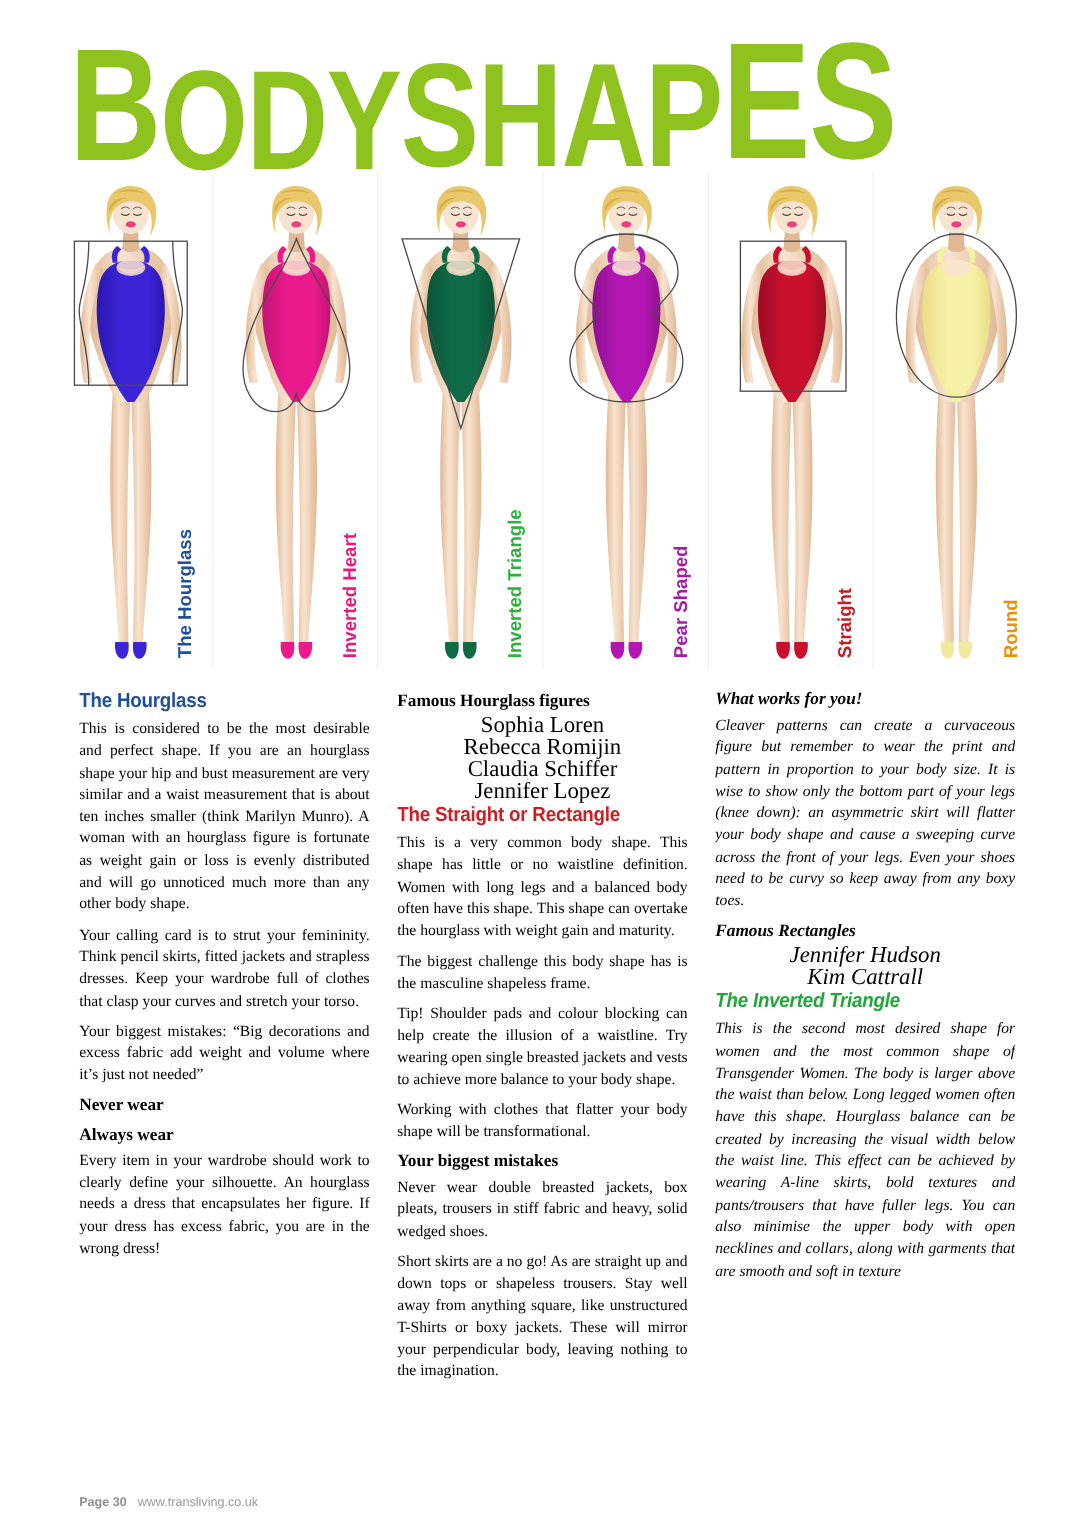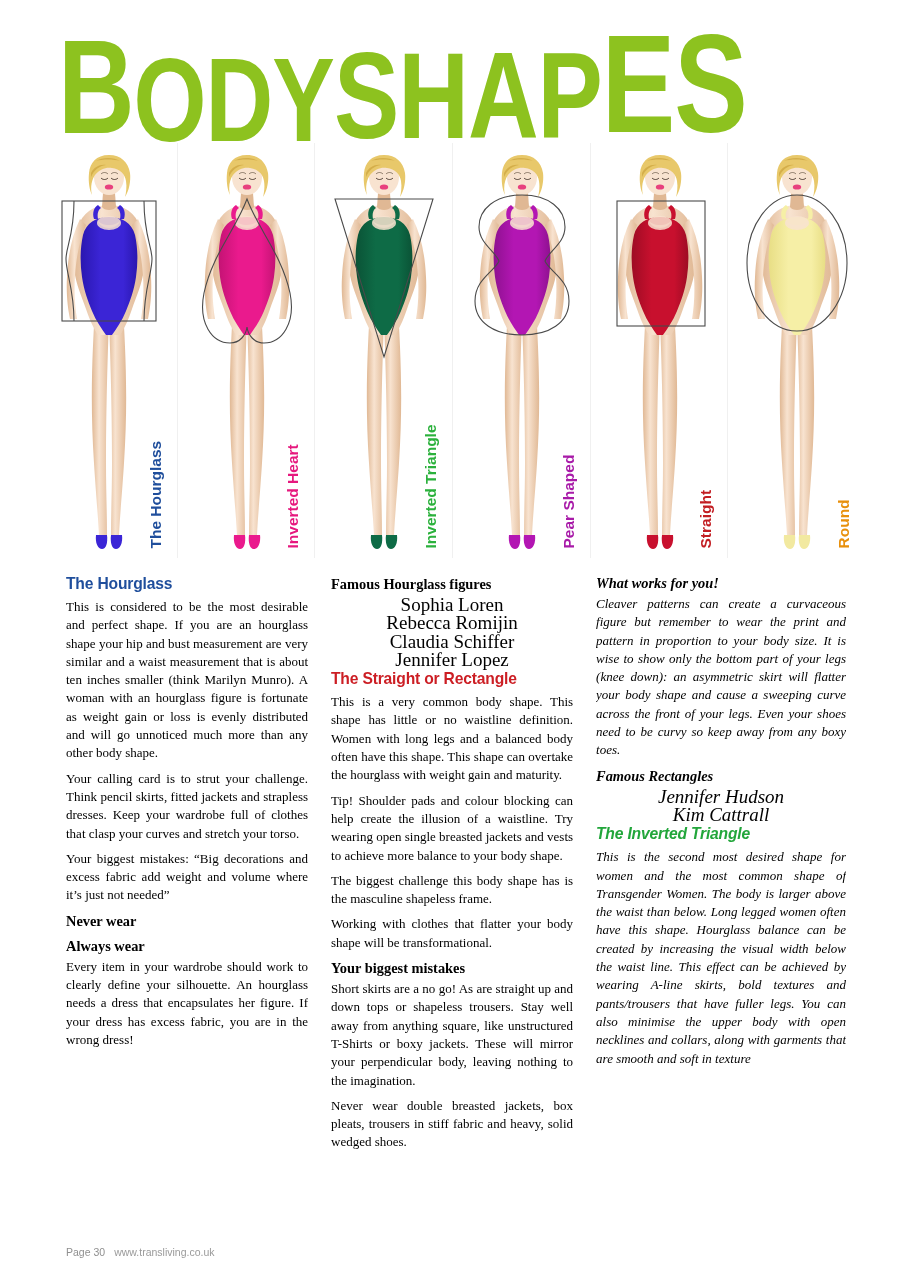--- a/index.html
+++ b/index.html
@@ -137,21 +137,21 @@
   .footer {
     position: absolute;
     left: 66px;
     bottom: 22px;
     font-family: "Liberation Sans", sans-serif;
     font-size: 10.5px;
     color: #9a9a9a;
     white-space: nowrap;
   }
   .footer .pagenum {
-    font-weight: 400;
+    font-weight: 700;
     color: #8f8f8f;
     margin-right: 9px;
   }
   .footer .site { color: #9a9a9a; }
 </style>
 </head>
 <body>
 
 <div class="title-band">
   <div class="title-text">
@@ -658,43 +658,43 @@
        <div class="fig-label-inner" style="color:#E8900C">Round</div>
      </div>
     </div>
   </div>
 
 <div class="columns">
 
   <div class="col col-1">
     <h2 class="sec-head head-blue">The Hourglass</h2>
     <p class="body">This is considered to be the most desirable and perfect shape. If you are an hourglass shape your hip and bust measurement are very similar and a waist measurement that is about ten inches smaller (think Marilyn Munro). A woman with an hourglass figure is fortunate as weight gain or loss is evenly distributed and will go unnoticed much more than any other body shape.</p>
-    <p class="body">Your calling card is to strut your challenge. Think pencil skirts, fitted jackets and strapless dresses. Keep your wardrobe full of clothes that clasp your curves and stretch your torso.</p>
+    <p class="body">Your calling card is to strut your femininity. Think pencil skirts, fitted jackets and strapless dresses. Keep your wardrobe full of clothes that clasp your curves and stretch your torso.</p>
     <p class="body">Your biggest mistakes: “Big decorations and excess fabric add weight and volume where it’s just not needed”</p>
     <h3 class="sub-head">Never wear</h3>
     <h3 class="sub-head">Always wear</h3>
     <p class="body">Every item in your wardrobe should work to clearly define your silhouette. An hourglass needs a dress that encapsulates her figure. If your dress has excess fabric, you are in the wrong dress!</p>
   </div>
 
   <div class="col col-2">
     <h3 class="sub-head" style="margin-top:1px">Famous Hourglass figures</h3>
     <div id="famous-list-1">
         <p class="namelist">Sophia Loren</p>
         <p class="namelist">Rebecca Romijin</p>
         <p class="namelist">Claudia Schiffer</p>
         <p class="namelist">Jennifer Lopez</p>
       </div>
     <h2 class="sec-head head-red gap-top">The Straight or Rectangle</h2>
     <p class="body">This is a very common body shape. This shape has little or no waistline definition. Women with long legs and a balanced body often have this shape. This shape can overtake the hourglass with weight gain and maturity.</p>
+    <p class="body">The biggest challenge this body shape has is the masculine shapeless frame.</p>
     <p class="body">Tip! Shoulder pads and colour blocking can help create the illusion of a waistline. Try wearing open single breasted jackets and vests to achieve more balance to your body shape.</p>
-    <p class="body">The biggest challenge this body shape has is the masculine shapeless frame.</p>
     <p class="body">Working with clothes that flatter your body shape will be transformational.</p>
     <h3 class="sub-head">Your biggest mistakes</h3>
+    <p class="body">Never wear double breasted jackets, box pleats, trousers in stiff fabric and heavy, solid wedged shoes.</p>
     <p class="body">Short skirts are a no go! As are straight up and down tops or shapeless trousers. Stay well away from anything square, like unstructured T-Shirts or boxy jackets. These will mirror your perpendicular body, leaving nothing to the imagination.</p>
-    <p class="body">Never wear double breasted jackets, box pleats, trousers in stiff fabric and heavy, solid wedged shoes.</p>
   </div>
 
   <div class="col col-3">
     <h3 class="sub-head" style="margin-top:0">What works for you!</h3>
     <p class="body">Cleaver patterns can create a curvaceous figure but remember to wear the print and pattern in proportion to your body size. It is wise to show only the bottom part of your legs (knee down): an asymmetric skirt will flatter your body shape and cause a sweeping curve across the front of your legs. Even your shoes need to be curvy so keep away from any boxy toes.</p>
     <h3 class="sub-head">Famous Rectangles</h3>
     <div id="famous-list-2">
         <p class="namelist">Jennifer Hudson</p>
         <p class="namelist">Kim Cattrall</p>
       </div>

